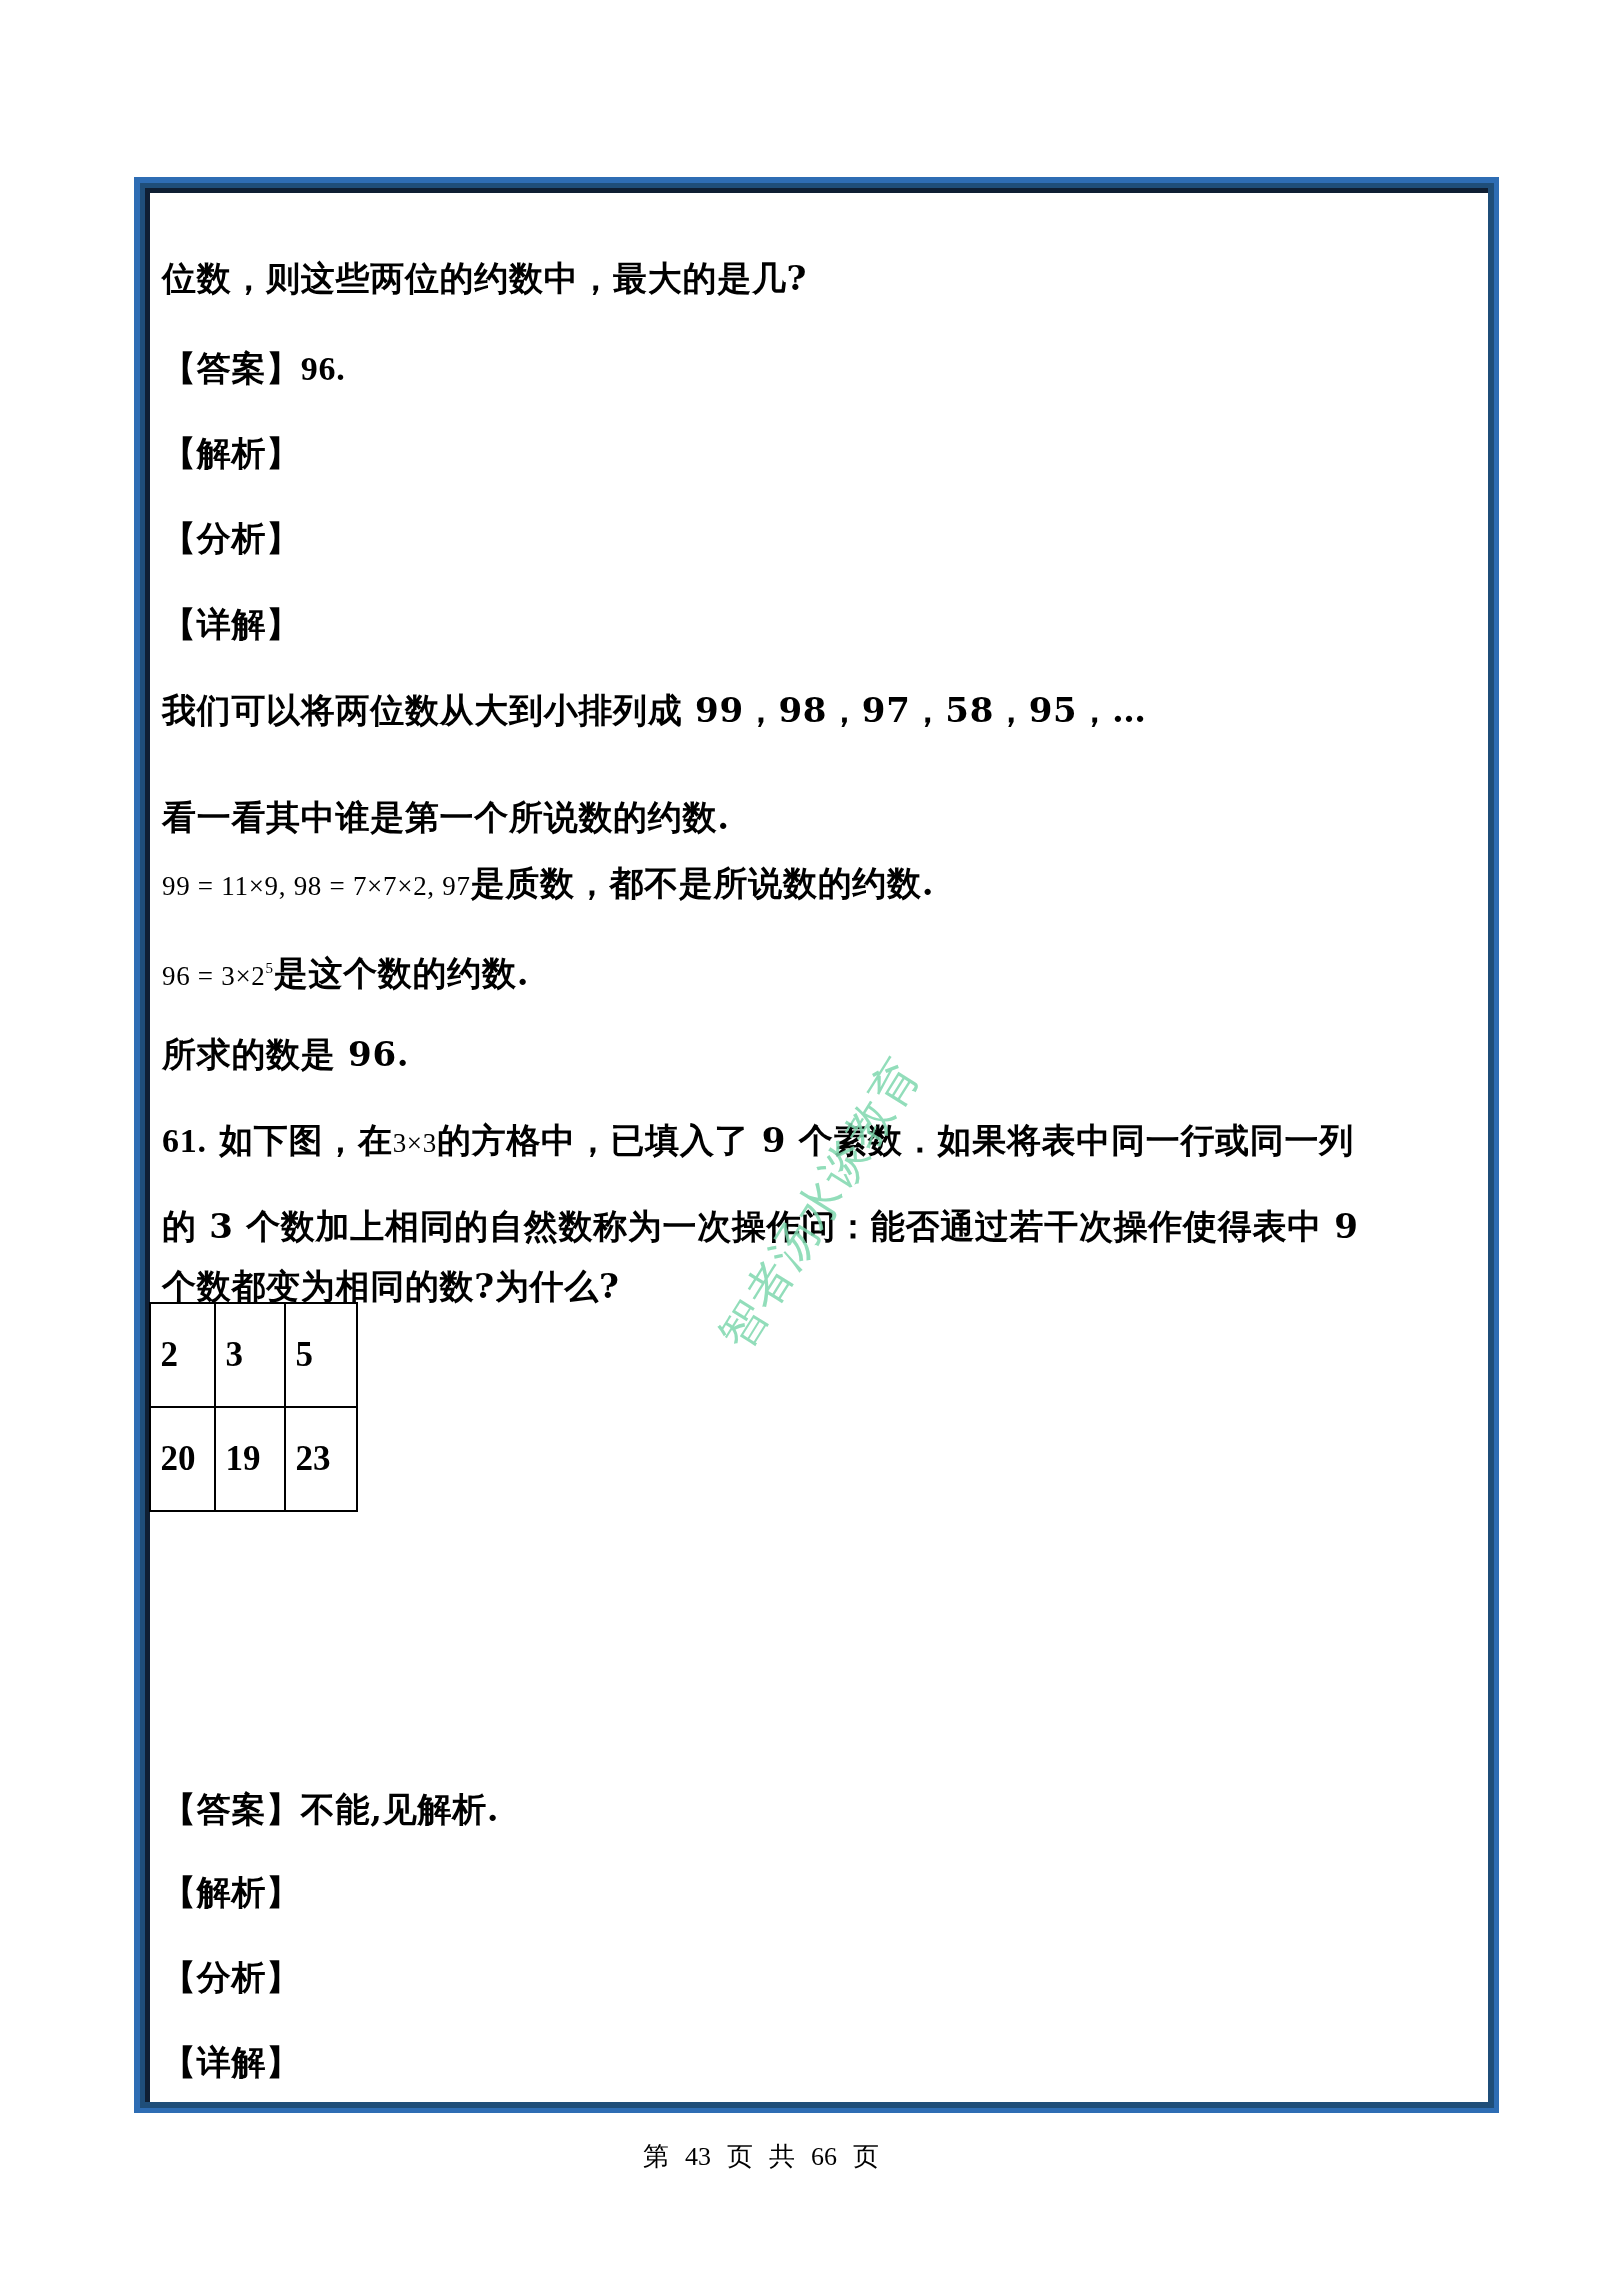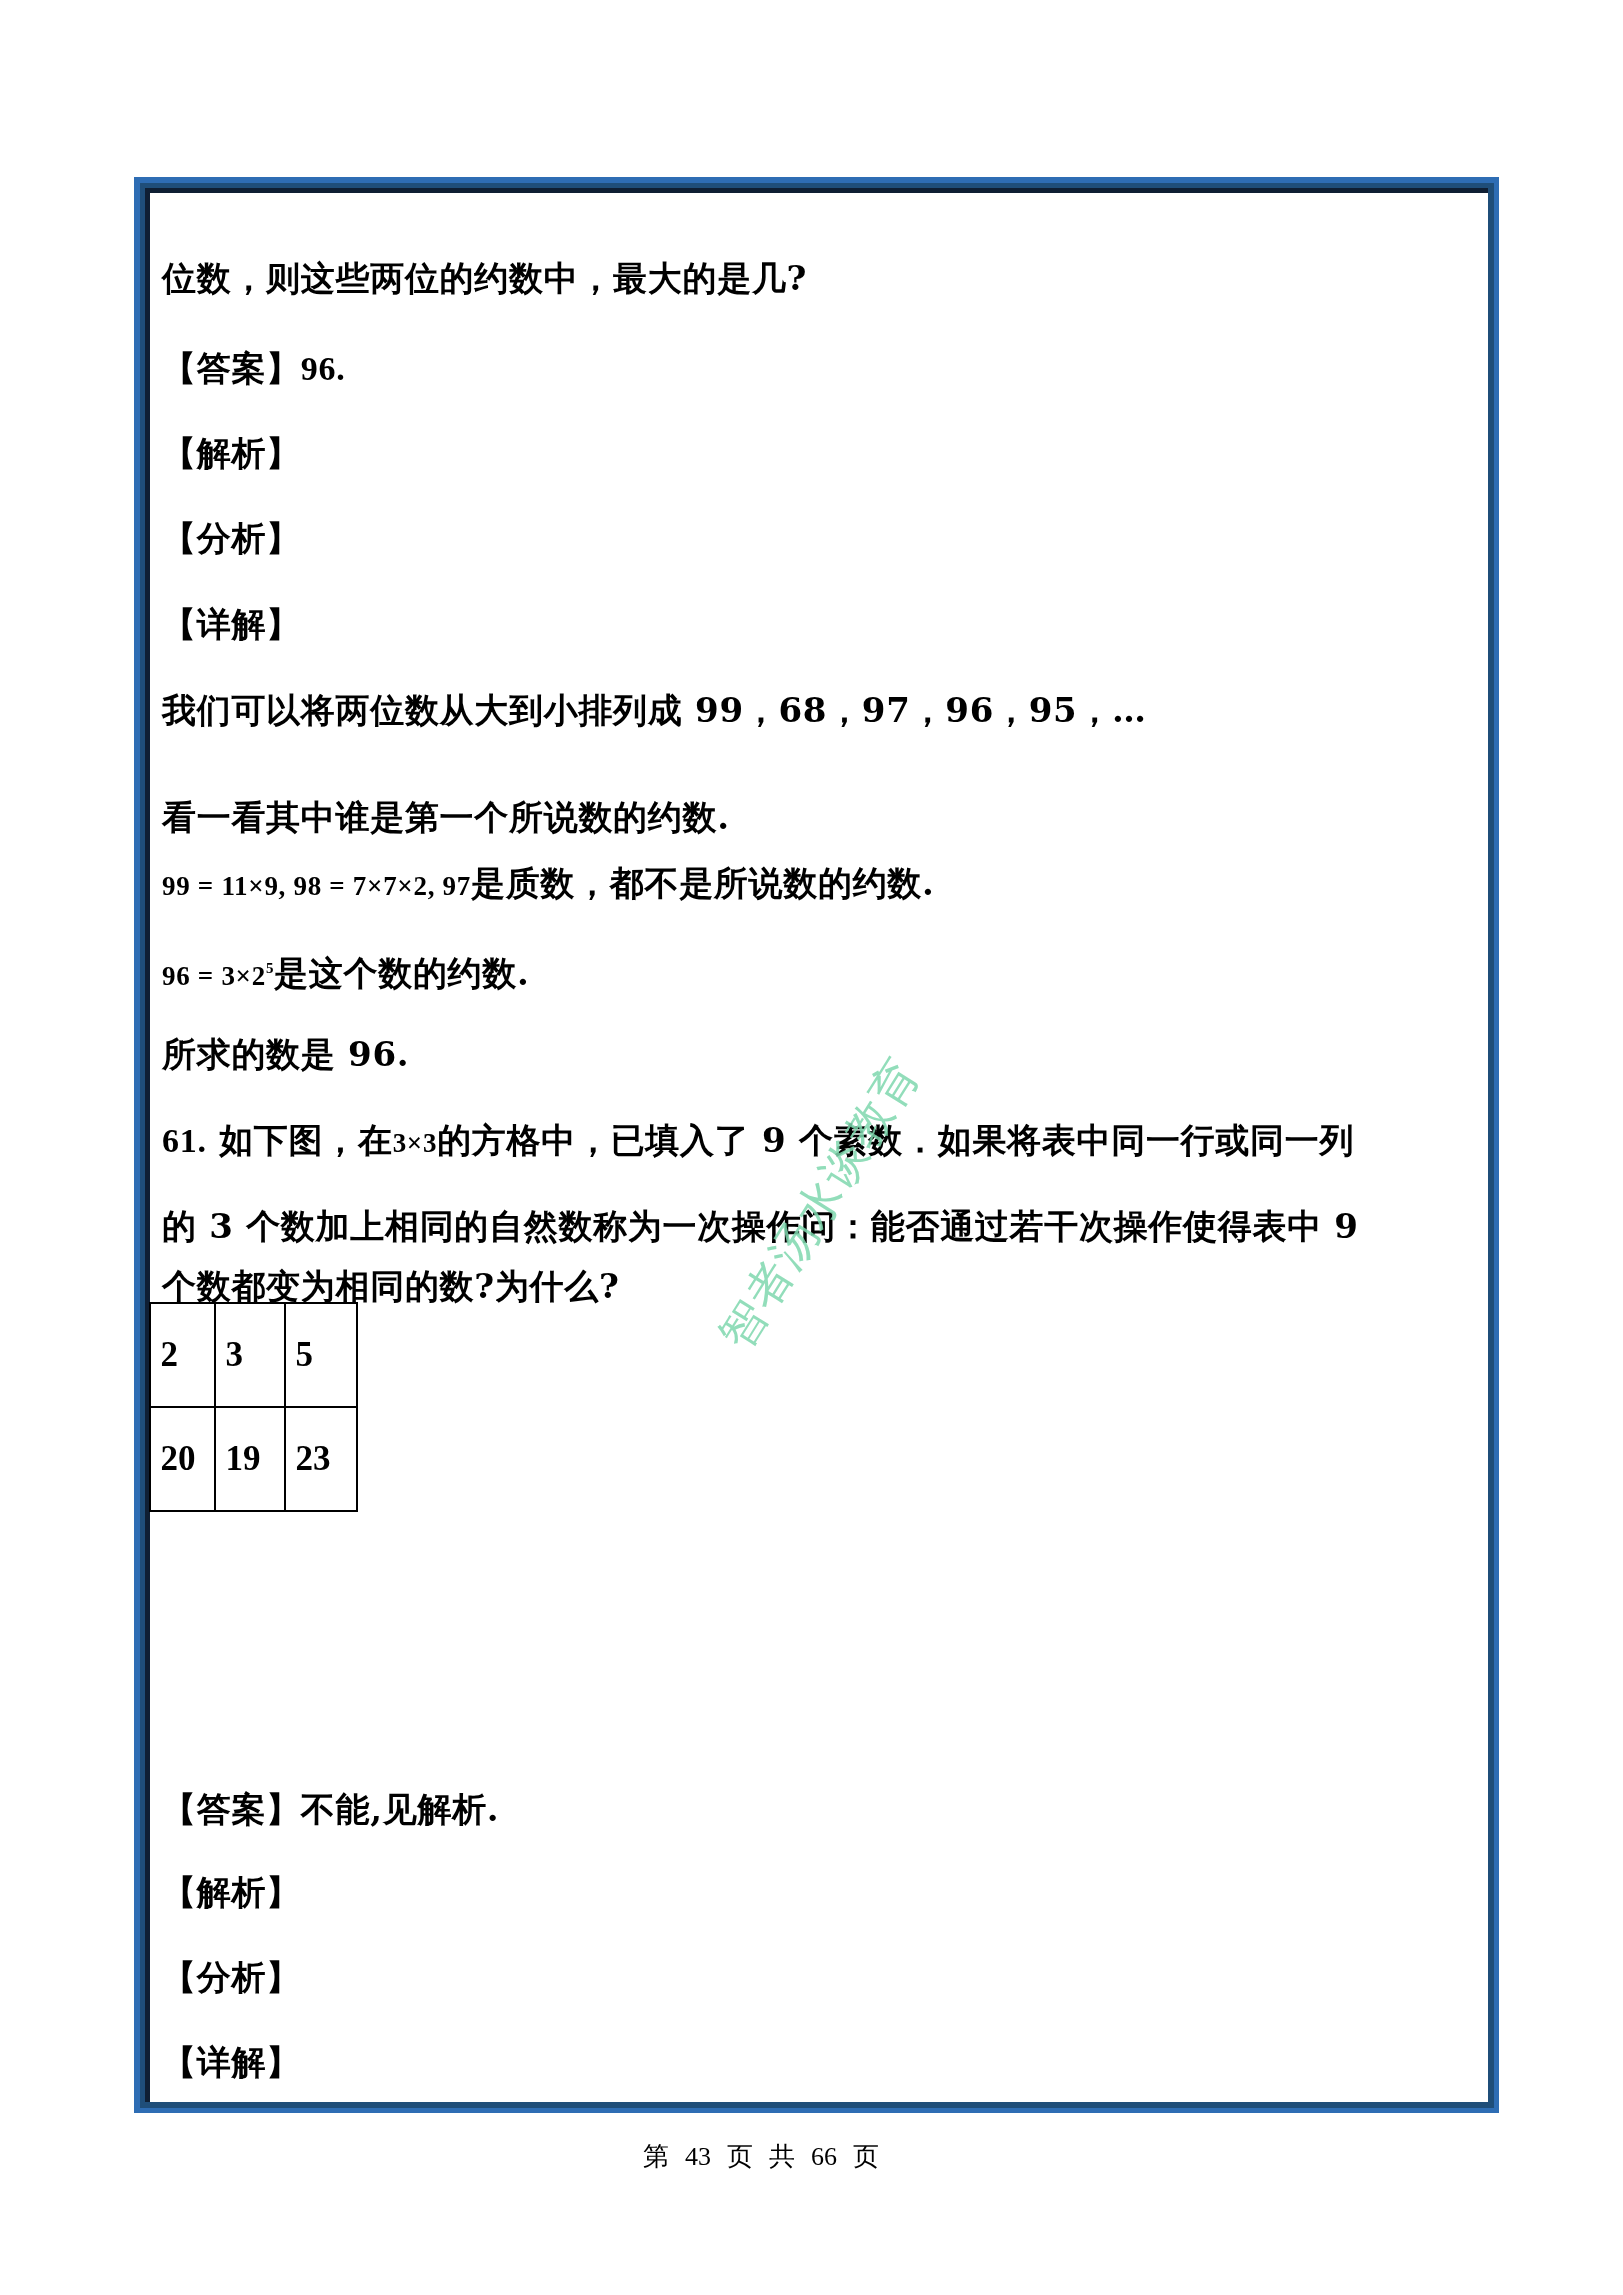--- a/index.html
+++ b/index.html
@@ -12,21 +12,21 @@
     box-sizing:border-box; background:#2E6DB4; padding:5.5px;
   }
   .frame-mid { width:100%; height:100%; box-sizing:border-box; background:#1F4E79; padding:5.5px; }
   .frame-inner { width:100%; height:100%; box-sizing:border-box; background:#0F1F33; padding:4.8px 0 0 4.8px; }
   .frame-white { width:100%; height:100%; background:#ffffff; }
   .line {
     position:absolute; left:162px; font-size:34px; font-weight:bold; line-height:41px;
     white-space:nowrap; letter-spacing:0.7px;margin-top:48px;
   }
   .line .num { font-family:"Liberation Serif",serif; font-weight:bold; }
-  .math { font-family:"Liberation Serif",serif; font-weight:bold; font-size:27px; }
+  .math { font-family:"Liberation Serif",serif; font-weight:normal; font-size:27px; }
   .math sup { font-size:15px; vertical-align:12.3px; }
   .grid {
     position:absolute; left:149px; top:1302px; border-collapse:collapse;
   }
   .grid td {
     border:2px solid #000; width:65px; height:104px; padding:0 0 0 9.5px; box-sizing:border-box;
     font-family:"Liberation Serif",serif; font-weight:bold; font-size:35px; vertical-align:middle;
   }
   .grid td:nth-child(2){ width:70px; }
   .grid td:nth-child(3){ width:72px; }
@@ -53,21 +53,21 @@
 
 <div class="line" style="top:210px;">位数，则这些两位的约数中，最大的是几?</div>
 
 <div class="line" style="top:300px;">
   <span>【答案】</span><span class="num">96.</span>
 </div>
 <div class="line" style="top:385px;">【解析】</div>
 <div class="line" style="top:470px;">【分析】</div>
 <div class="line" style="top:556px;">【详解】</div>
 
-<div class="line" style="top:642px;">我们可以将两位数从大到小排列成 99，68，97，96，95，…</div>
+<div class="line" style="top:642px;">我们可以将两位数从大到小排列成 99，98，97，58，95，…</div>
 <div class="line" style="top:749px;">看一看其中谁是第一个所说数的约数.</div>
 <div class="line" style="top:815px;">
   <span class="math">99 = 11×9, 98 = 7×7×2, 97</span><span>是质数，都不是所说数的约数.</span>
 </div>
 <div class="line" style="top:900px;">
   <span class="math"><span>96 = 3×2</span><sup>5</sup></span><span>是这个数的约数.</span>
 </div>
 <div class="line" style="top:986px;">所求的数是 96.</div>
 
 <div class="line" style="top:1072px;">

